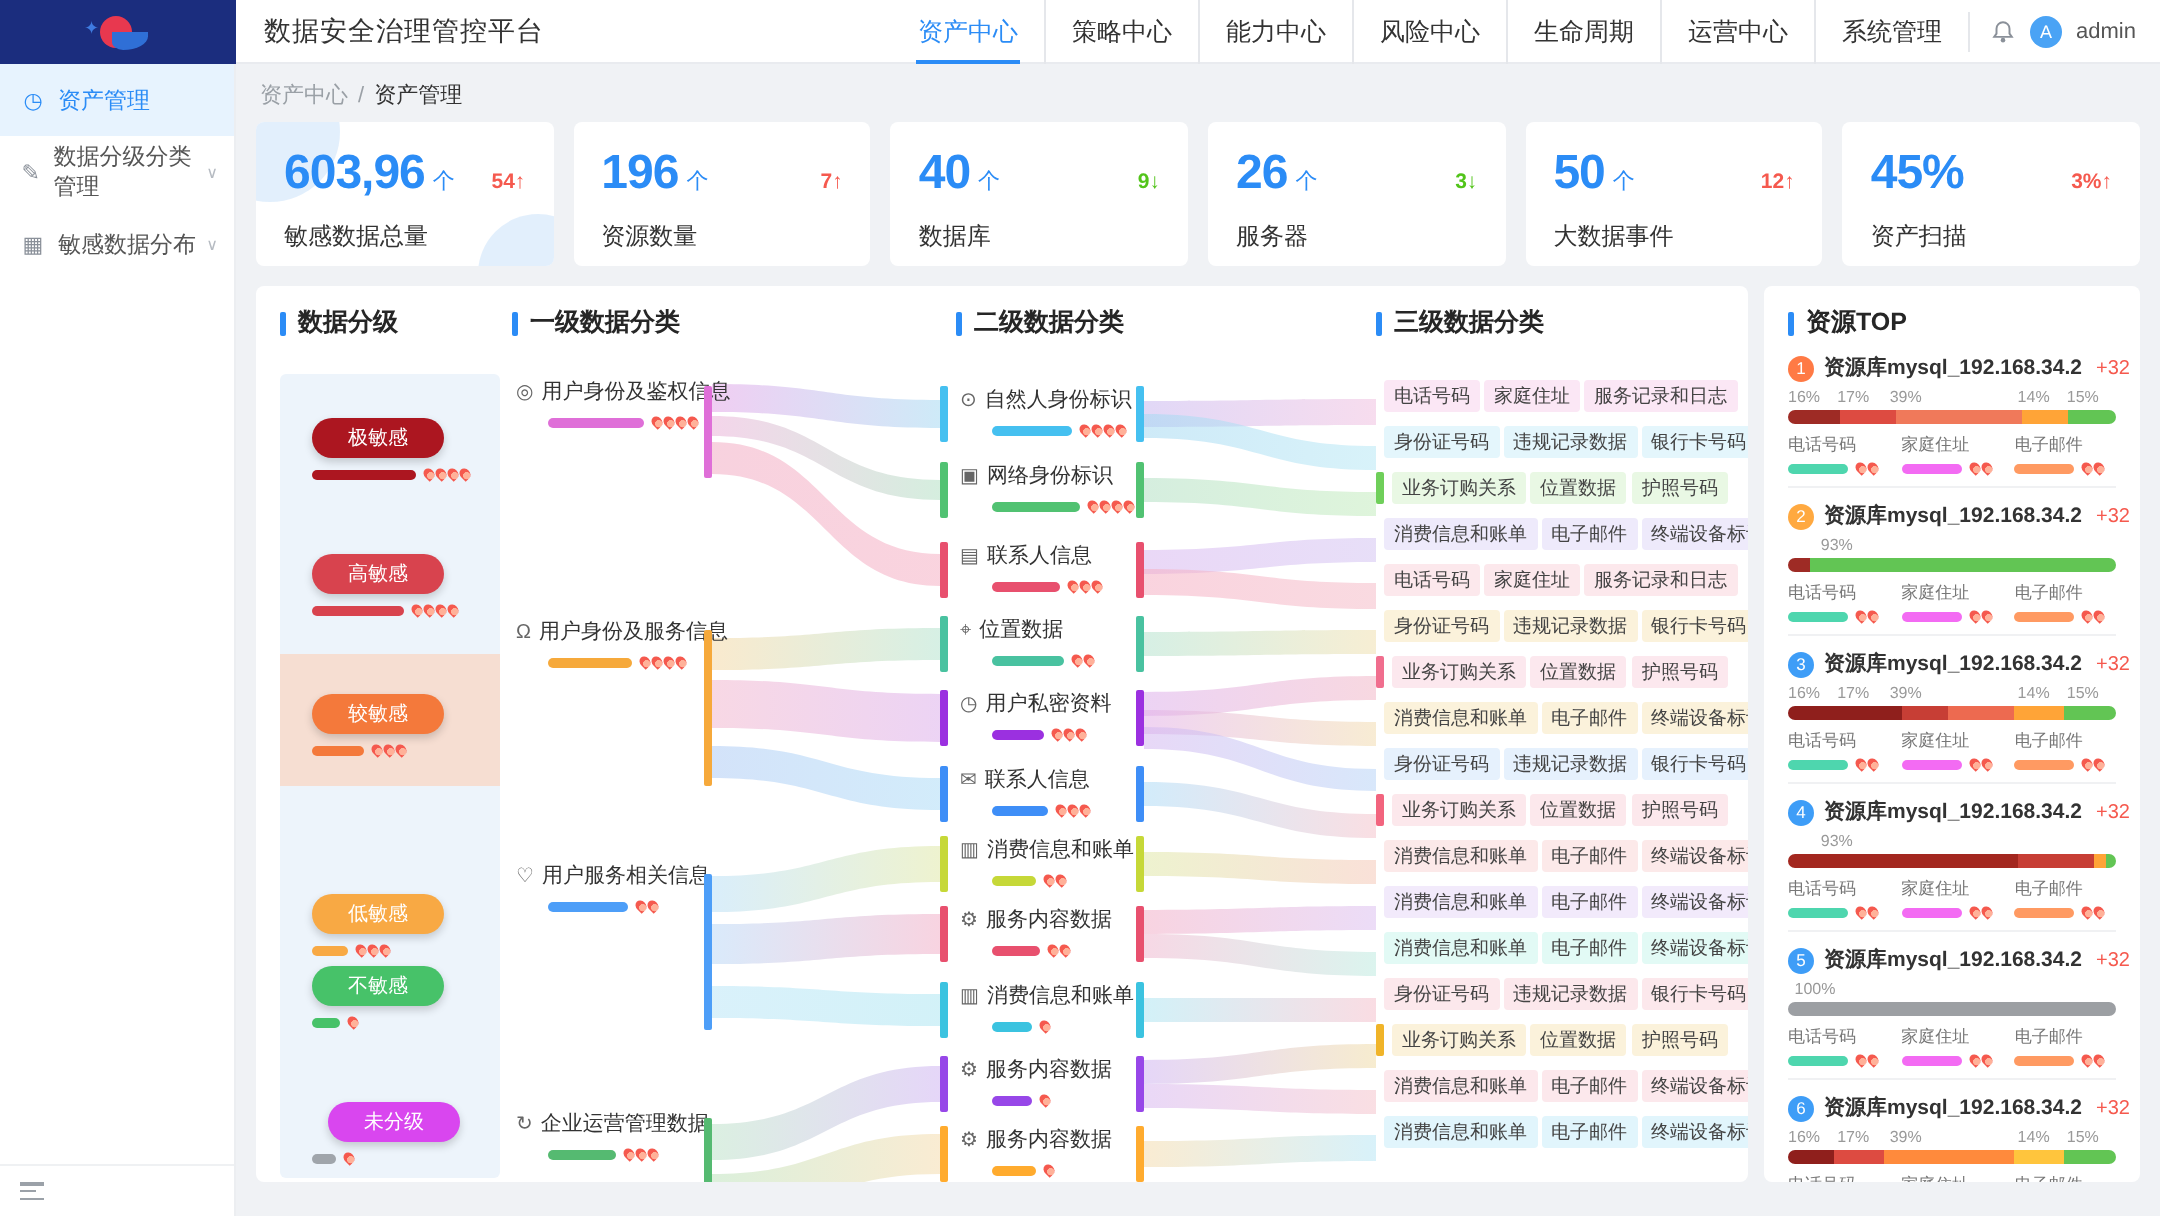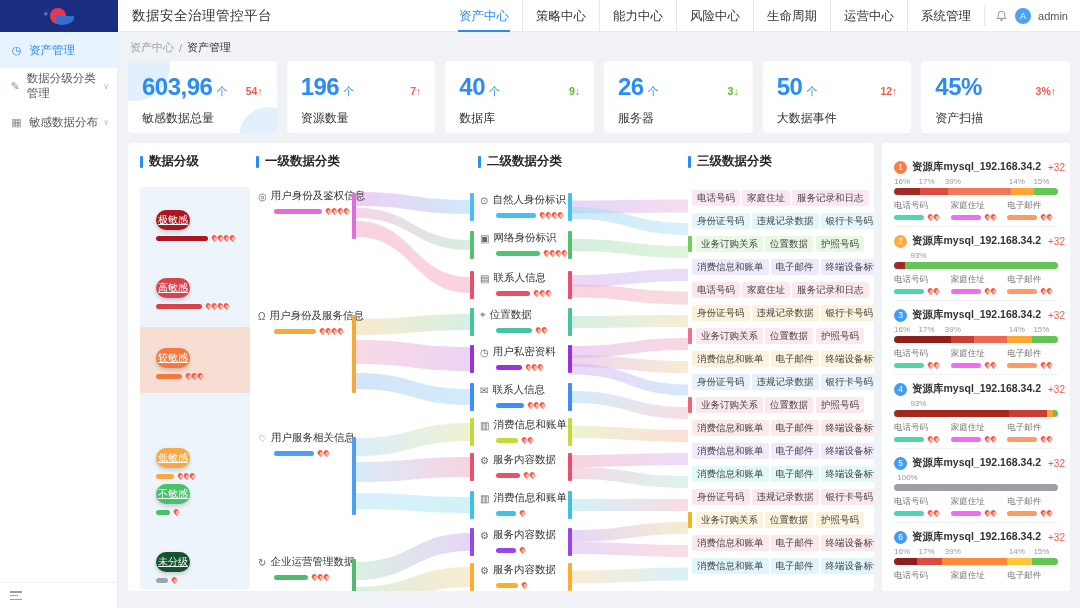--- a/index.html
+++ b/index.html
@@ -55,21 +55,21 @@
   .sec-head { display:flex; align-items:center; font-size:12.5px; color:#262626; font-weight:bold; }
   .sec-head::before { content:""; width:3px; height:12px; background:#2B8CF6; border-radius:1px; margin-right:6px; }
   .col-heads { position:relative; height:18px; }
   .col-heads .sec-head { position:absolute; top:0; }
   .sankey { position:relative; margin-top:8px; height:412px; width:100%; }
   .ribbons { position:absolute; left:0; top:0; }
   
   .level-col { position:absolute; left:0; top:8px; width:110px; height:402px; background:#EDF4FB; border-radius:3px; }
   .level-hl { position:absolute; left:0; width:110px; background:#F6DED2; }
   .level-item { position:absolute; left:16px; }
-  .pill { display:inline-block; padding:3px 2px; border-radius:11px; color:#fff; font-size:10px; box-shadow:0 2px 4px rgba(0,0,0,.18);text-decoration:underline; }
+  .pill { display:inline-block; padding:3px 18px; border-radius:11px; color:#fff; font-size:10px; box-shadow:0 2px 4px rgba(0,0,0,.18); }
   .meter-row { display:flex; align-items:center; margin-top:5px; }
   .meter { height:5px; border-radius:3px; }
   .flames { display:flex; margin-left:4px; gap:1px; }
   .flame { width:5px; height:6px; background:radial-gradient(circle at 50% 70%, #FFB199 0 35%, #F5594E 40%); border-radius:50% 50% 50% 0; transform:rotate(-45deg); }
   
   .cat { position:absolute; font-size:10.5px; color:#333; }
   .cat .cat-line { display:flex; align-items:center; gap:4px; white-space:nowrap; }
   .cat .c-icon { font-size:10px; color:#666; }
   .cat .meter-row { margin-left:16px; }
   .nodebar { position:absolute; width:4px; border-radius:1px; }
@@ -399,21 +399,21 @@
                   <span class="flame"></span>
                   <span class="flame"></span>
                 </span>
               </div></div>
             <div class="level-item" style="top: 296px;"><span class="pill" style="background: rgb(71, 194, 105);">不敏感</span><div class="meter-row">
                 <span class="meter" style="width: 14px; background: rgb(71, 194, 105);"></span>
                 <span class="flames">
                   <span class="flame"></span>
                 </span>
               </div></div>
-            <div class="level-item" style="top: 364px;"><span class="pill" style="background: #14532d;">未分级</span><div class="meter-row">
+            <div class="level-item" style="top: 364px;"><span class="pill" style="background: #d946ef; margin-left: 8px;">未分级</span><div class="meter-row">
                 <span class="meter" style="width: 12px; background: rgb(160, 165, 171);"></span>
                 <span class="flames">
                   <span class="flame"></span>
                 </span>
               </div></div>
           </div>
       <div class="cat" style="left: 118px; top: 10px;">
             <div class="cat-line">
               <span class="c-icon">◎</span>
               <span>用户身份及鉴权信息</span>
@@ -776,20 +776,21 @@
             <div class="l3tags">
               <span class="l3tag" style="background: rgb(225, 245, 252);">消费信息和账单</span>
               <span class="l3tag" style="background: rgb(225, 245, 252);">电子邮件</span>
               <span class="l3tag" style="background: rgb(225, 245, 252); margin-left: auto;">终端设备标识</span>
             </div>
           </div>
         </div>
     </div>
 
     <div class="panel res-panel">
+      <div class="sec-head">资源TOP</div>
       <div id="res-list">
           <div class="res-item">
             <div class="res-title-row">
               <span class="rank-badge" style="background: rgb(255, 122, 69);">1</span>
               <span class="res-title">资源库mysql_192.168.34.2</span>
               <span class="res-delta">+32</span>
             </div>
             <div class="res-pct">
               <span style="left: 0%;">16%</span>
               <span style="left: 15%;">17%</span>

